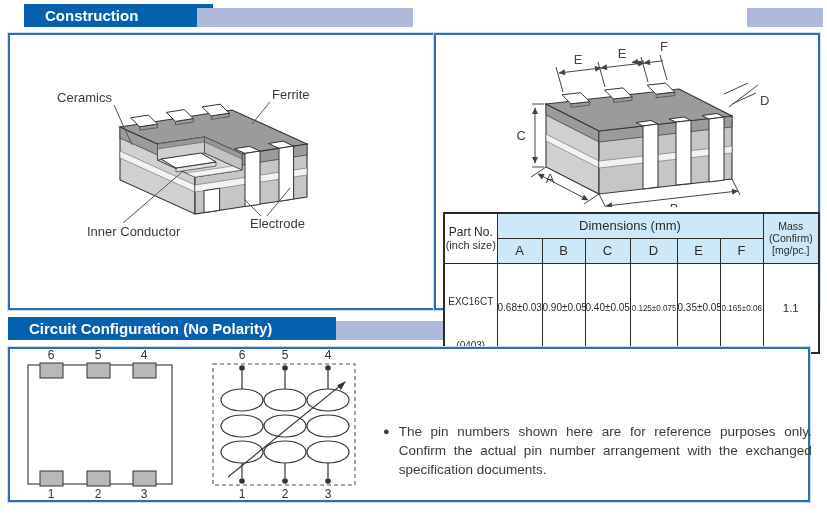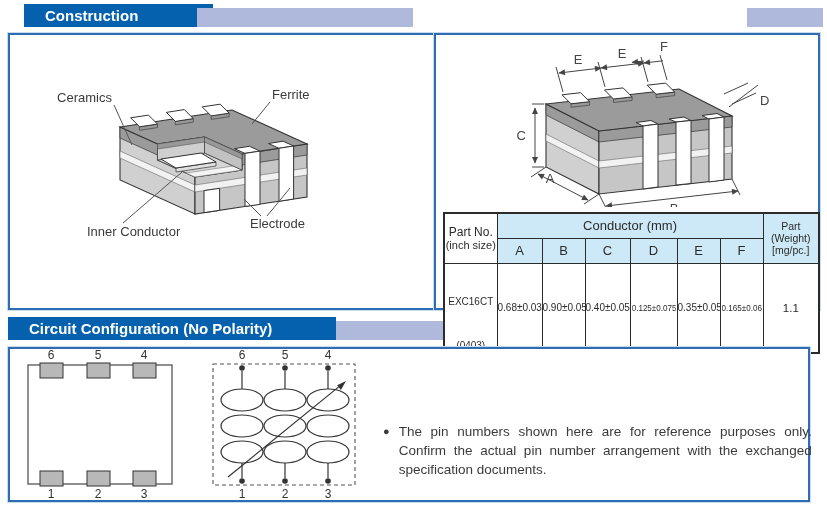--- a/index.html
+++ b/index.html
@@ -194,24 +194,24 @@
           <col style="width:43px">
           <col style="width:43px">
           <col style="width:56px">
       </colgroup>
       <tbody>
           <tr style="height:25px;">
         <td rowspan="2">
           <div class="t-part1">Part No.</div>
           <div class="t-part2">(inch size)</div>
         </td>
-        <td colspan="6" class="blue t-dims">Conductor (mm)</td>
+        <td colspan="6" class="blue t-dims">Dimensions (mm)</td>
         <td rowspan="2" class="blue">
-          <div class="t-mass">Part</div>
-          <div class="t-mass">(Weight)</div>
+          <div class="t-mass">Mass</div>
+          <div class="t-mass">(Confirm)</div>
           <div class="t-mass">[mg/pc.]</div>
         </td>
       </tr>
       <tr style="height:25px;">
         <td class="blue t-col">A</td>
         <td class="blue t-col">B</td>
         <td class="blue t-col">C</td>
         <td class="blue t-col">D</td>
         <td class="blue t-col">E</td>
         <td class="blue t-col">F</td>

